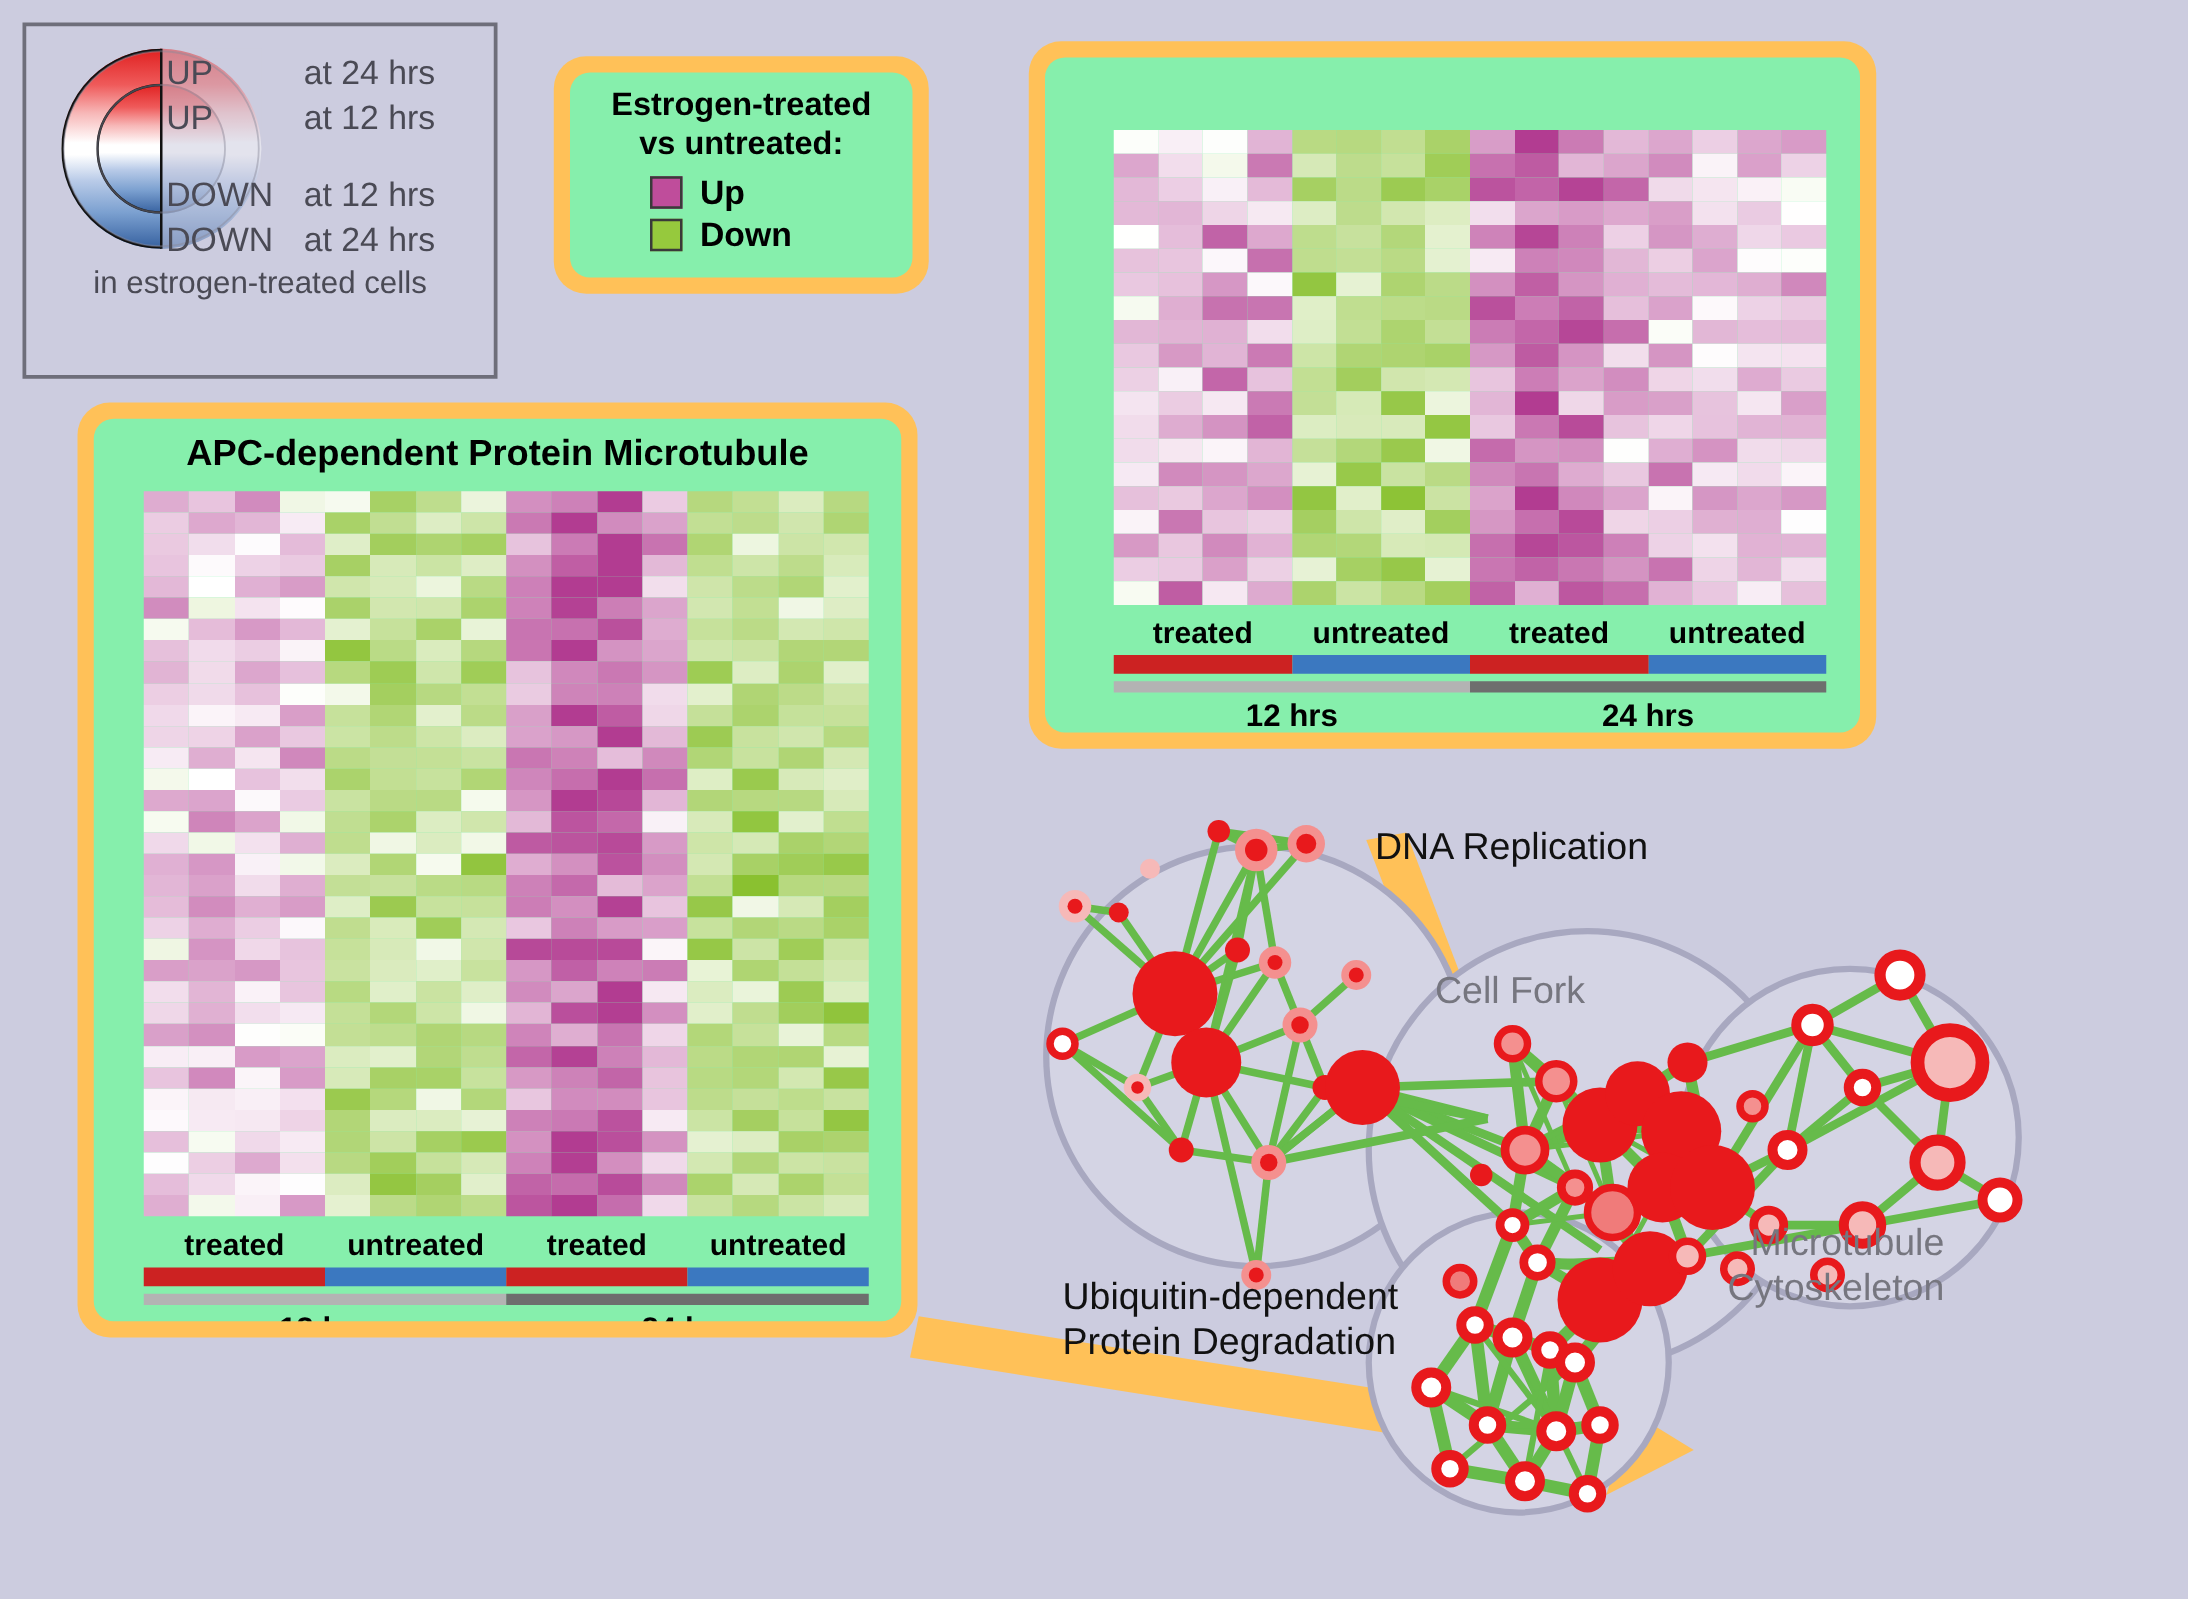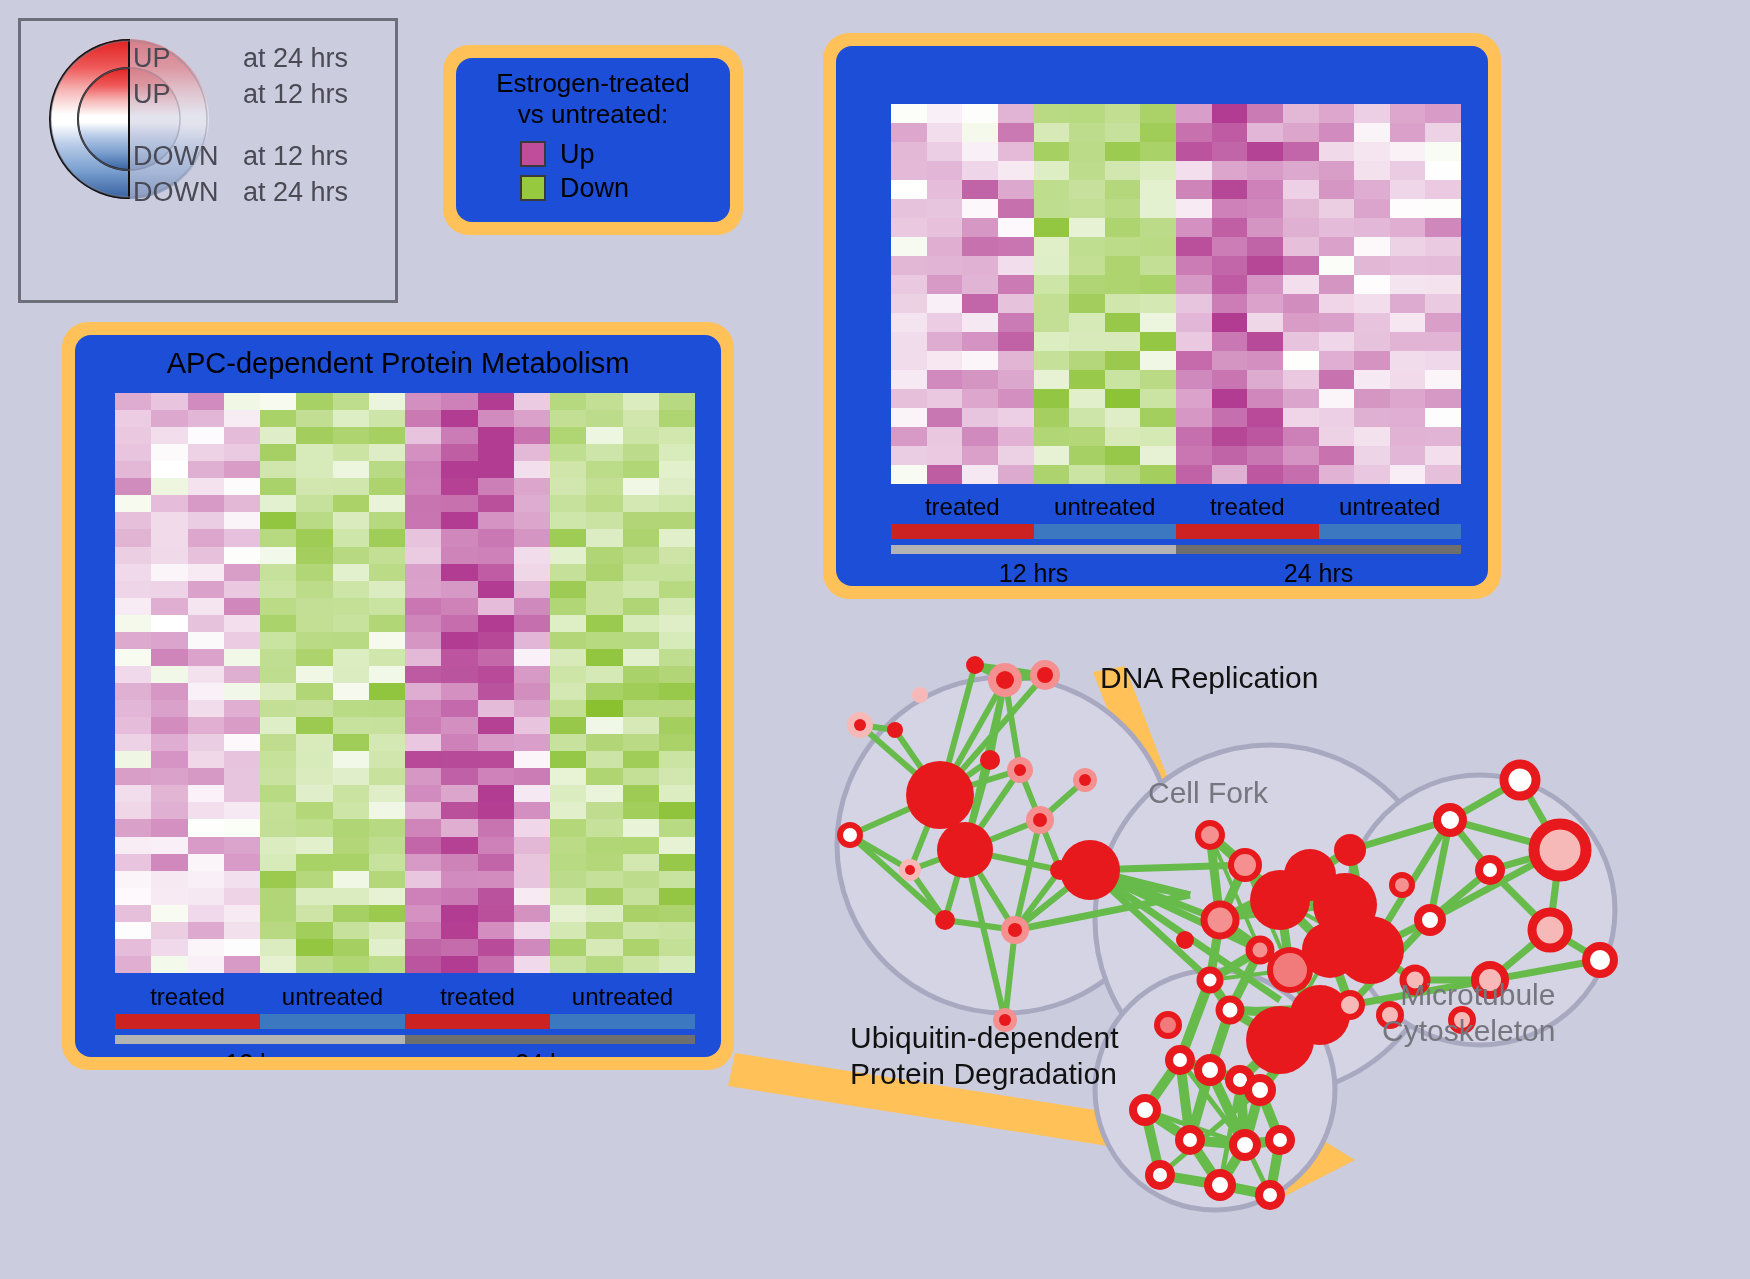--- a/index.html
+++ b/index.html
@@ -112,25 +112,26 @@
   
   .panel {
     position: absolute;
     background: #ffc158;
     border-radius: 26px;
     padding: 13px;
     box-sizing: border-box;
   }
   .panel-inner {
     width: 100%; height: 100%;
-    background: #1d4ed8;
+    background: #86efac;
     border-radius: 16px;
     box-sizing: border-box;
     position: relative;
     overflow: hidden;
+    font-weight: bold;
   }
   .panel-title {
     text-align: center;
     font-size: 29px;
     color: #000;
     padding-top: 12px;
   }
 
   
   #legend-panel {
@@ -247,20 +248,21 @@
       <div class="key-row">
         <span class="kr-tag">DOWN</span>
         <span class="kr-time">at 12 hrs</span>
       </div>
       <div class="key-row">
         <span class="kr-tag">DOWN</span>
         <span class="kr-time">at 24 hrs</span>
       </div>
     </div>
     <div class="key-caption">
+      <div>in estrogen-treated cells</div>
     </div>
   </div>
 
   <div class="panel" id="legend-panel">
     <div class="panel-inner">
       <div class="leg-title">
         <div>Estrogen-treated</div>
         <div>vs untreated:</div>
       </div>
       <div class="leg-items">
@@ -622,21 +624,21 @@
         <div class="time-labels">
           <div>12 hrs</div>
           <div>24 hrs</div>
         </div>
       </div>
     </div>
   </div>
 
   <div class="panel" id="apc-panel">
     <div class="panel-inner">
-      <div class="panel-title">APC-dependent Protein Metabolism</div>
+      <div class="panel-title">APC-dependent Protein Microtubule</div>
       <div class="hm-wrap" style="left:40px; top:58px; width:580px; height:580px;">
         <div class="hm" id="hm-apc" style="grid-template-columns: repeat(16, 1fr); grid-template-rows: repeat(34, 1fr); height: 100%;">
             <div class="hm-cell" style="background:rgb(222,172,208)"></div>
             <div class="hm-cell" style="background:rgb(232,196,222)"></div>
             <div class="hm-cell" style="background:rgb(209,139,190)"></div>
             <div class="hm-cell" style="background:rgb(240,247,229)"></div>
             <div class="hm-cell" style="background:rgb(246,250,239)"></div>
             <div class="hm-cell" style="background:rgb(167,209,101)"></div>
             <div class="hm-cell" style="background:rgb(190,221,141)"></div>
             <div class="hm-cell" style="background:rgb(235,244,220)"></div>

